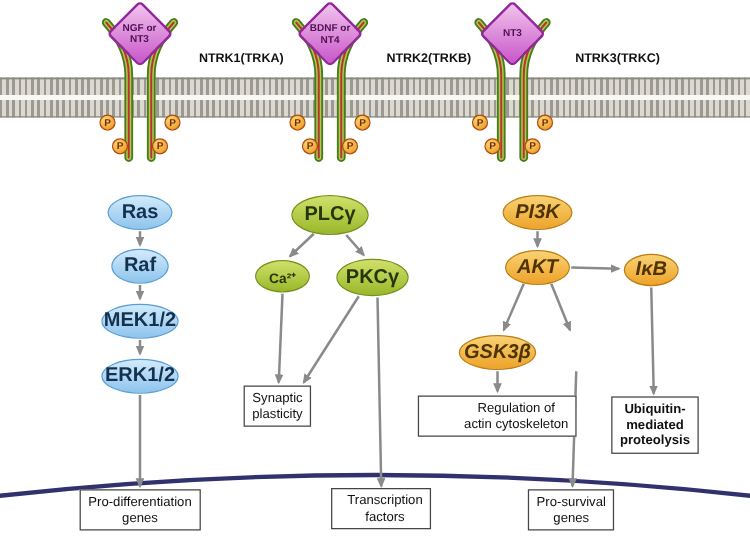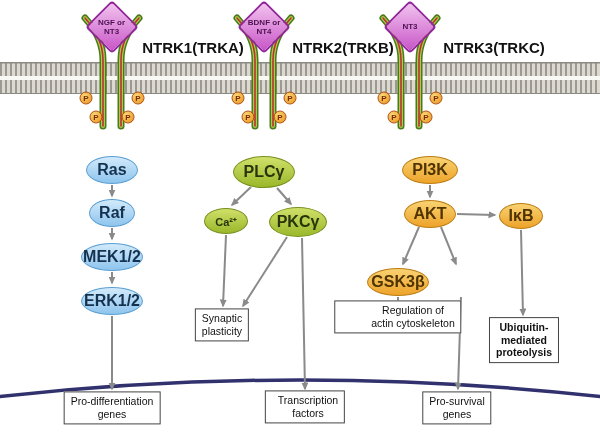--- a/index.html
+++ b/index.html
@@ -37,32 +37,32 @@
     transform:translate(-50%,-50%);
     background:radial-gradient(circle at 35% 30%, #fad878, #e89018);
     border:1.5px solid #b04a08; color:#7a2a00;
     font-size:8px; font-weight:bold;
     display:flex; align-items:center; justify-content:center;
   }
 
   
   .rlabel {
     position:absolute; transform:translate(-50%,-50%);
-    font-size:15px; font-weight:bold; color:#111; white-space:nowrap;text-align:center;
+    font-size:10px; font-weight:bold; color:#111; white-space:nowrap;text-align:center;
   }
 
   
   .node {
     position:absolute; transform:translate(-50%,-50%); border-radius:50%;
     display:flex; align-items:center; justify-content:center;
     font-weight:bold; font-size:16px; white-space:nowrap;
   }
   .node.blue   { background:linear-gradient(#d2eafb,#8ec4ed); border:1.5px solid #5a9fd4; color:#14324f; }
   .node.green  { background:linear-gradient(#d0e06a,#9ab82a); border:1.5px solid #778f1c; color:#28350a; }
-  .node.orange { background:linear-gradient(#f9d272,#eda32a); border:1.5px solid #bc7d12; color:#4f3300; }
+  .node.orange { background:linear-gradient(#f9d272,#eda32a); border:1.5px solid #bc7d12; color:#4f3300;font-style:italic; }
 
   #node-ras  {left:112px; top:170px; width:52px; height:28px;}
   #node-raf  {left:112px; top:213px; width:46px; height:28px;}
   #node-mek  {left:112px; top:257px; width:62px; height:28px;}
   #node-erk  {left:112px; top:301px; width:62px; height:28px;}
   #node-plc  {left:264px; top:172px; width:62px; height:32px;}
   #node-ca   {left:226px; top:221px; width:44px; height:26px; font-size:11px;}
   #node-pkc  {left:298px; top:222px; width:58px; height:30px;}
   #node-pi3k {left:430px; top:170px; width:56px; height:28px;}
   #node-akt  {left:430px; top:214px; width:52px; height:28px;}
@@ -73,21 +73,21 @@
   
   .outcome {
     position:absolute; transform:translate(-50%,-50%);
     background:#ffffff; border:1px solid #444; color:#111;
     font-size:10.5px; line-height:1.2; text-align:center;
     padding:3px 6px; white-space:pre-line;
   }
   #box-prodiff      {left:112px; top:408px;}
   #box-synaptic     {left:222px; top:325px;}
   #box-transcription{left:305px; top:407px;padding-left:12px;}
-  #box-actin        {left:398px; top:317px;padding-left:36px;}
+  #box-actin        {left:398px; top:333px;padding-left:36px;}
   #box-ubiquitin    {left:524px; top:340px;font-weight:bold;}
   #box-prosurvival  {left:457px; top:408px;text-align:center;}
 </style>
 </head>
 <body>
 
 <div class="stage">
 
   <div class="membrane"></div>
 

